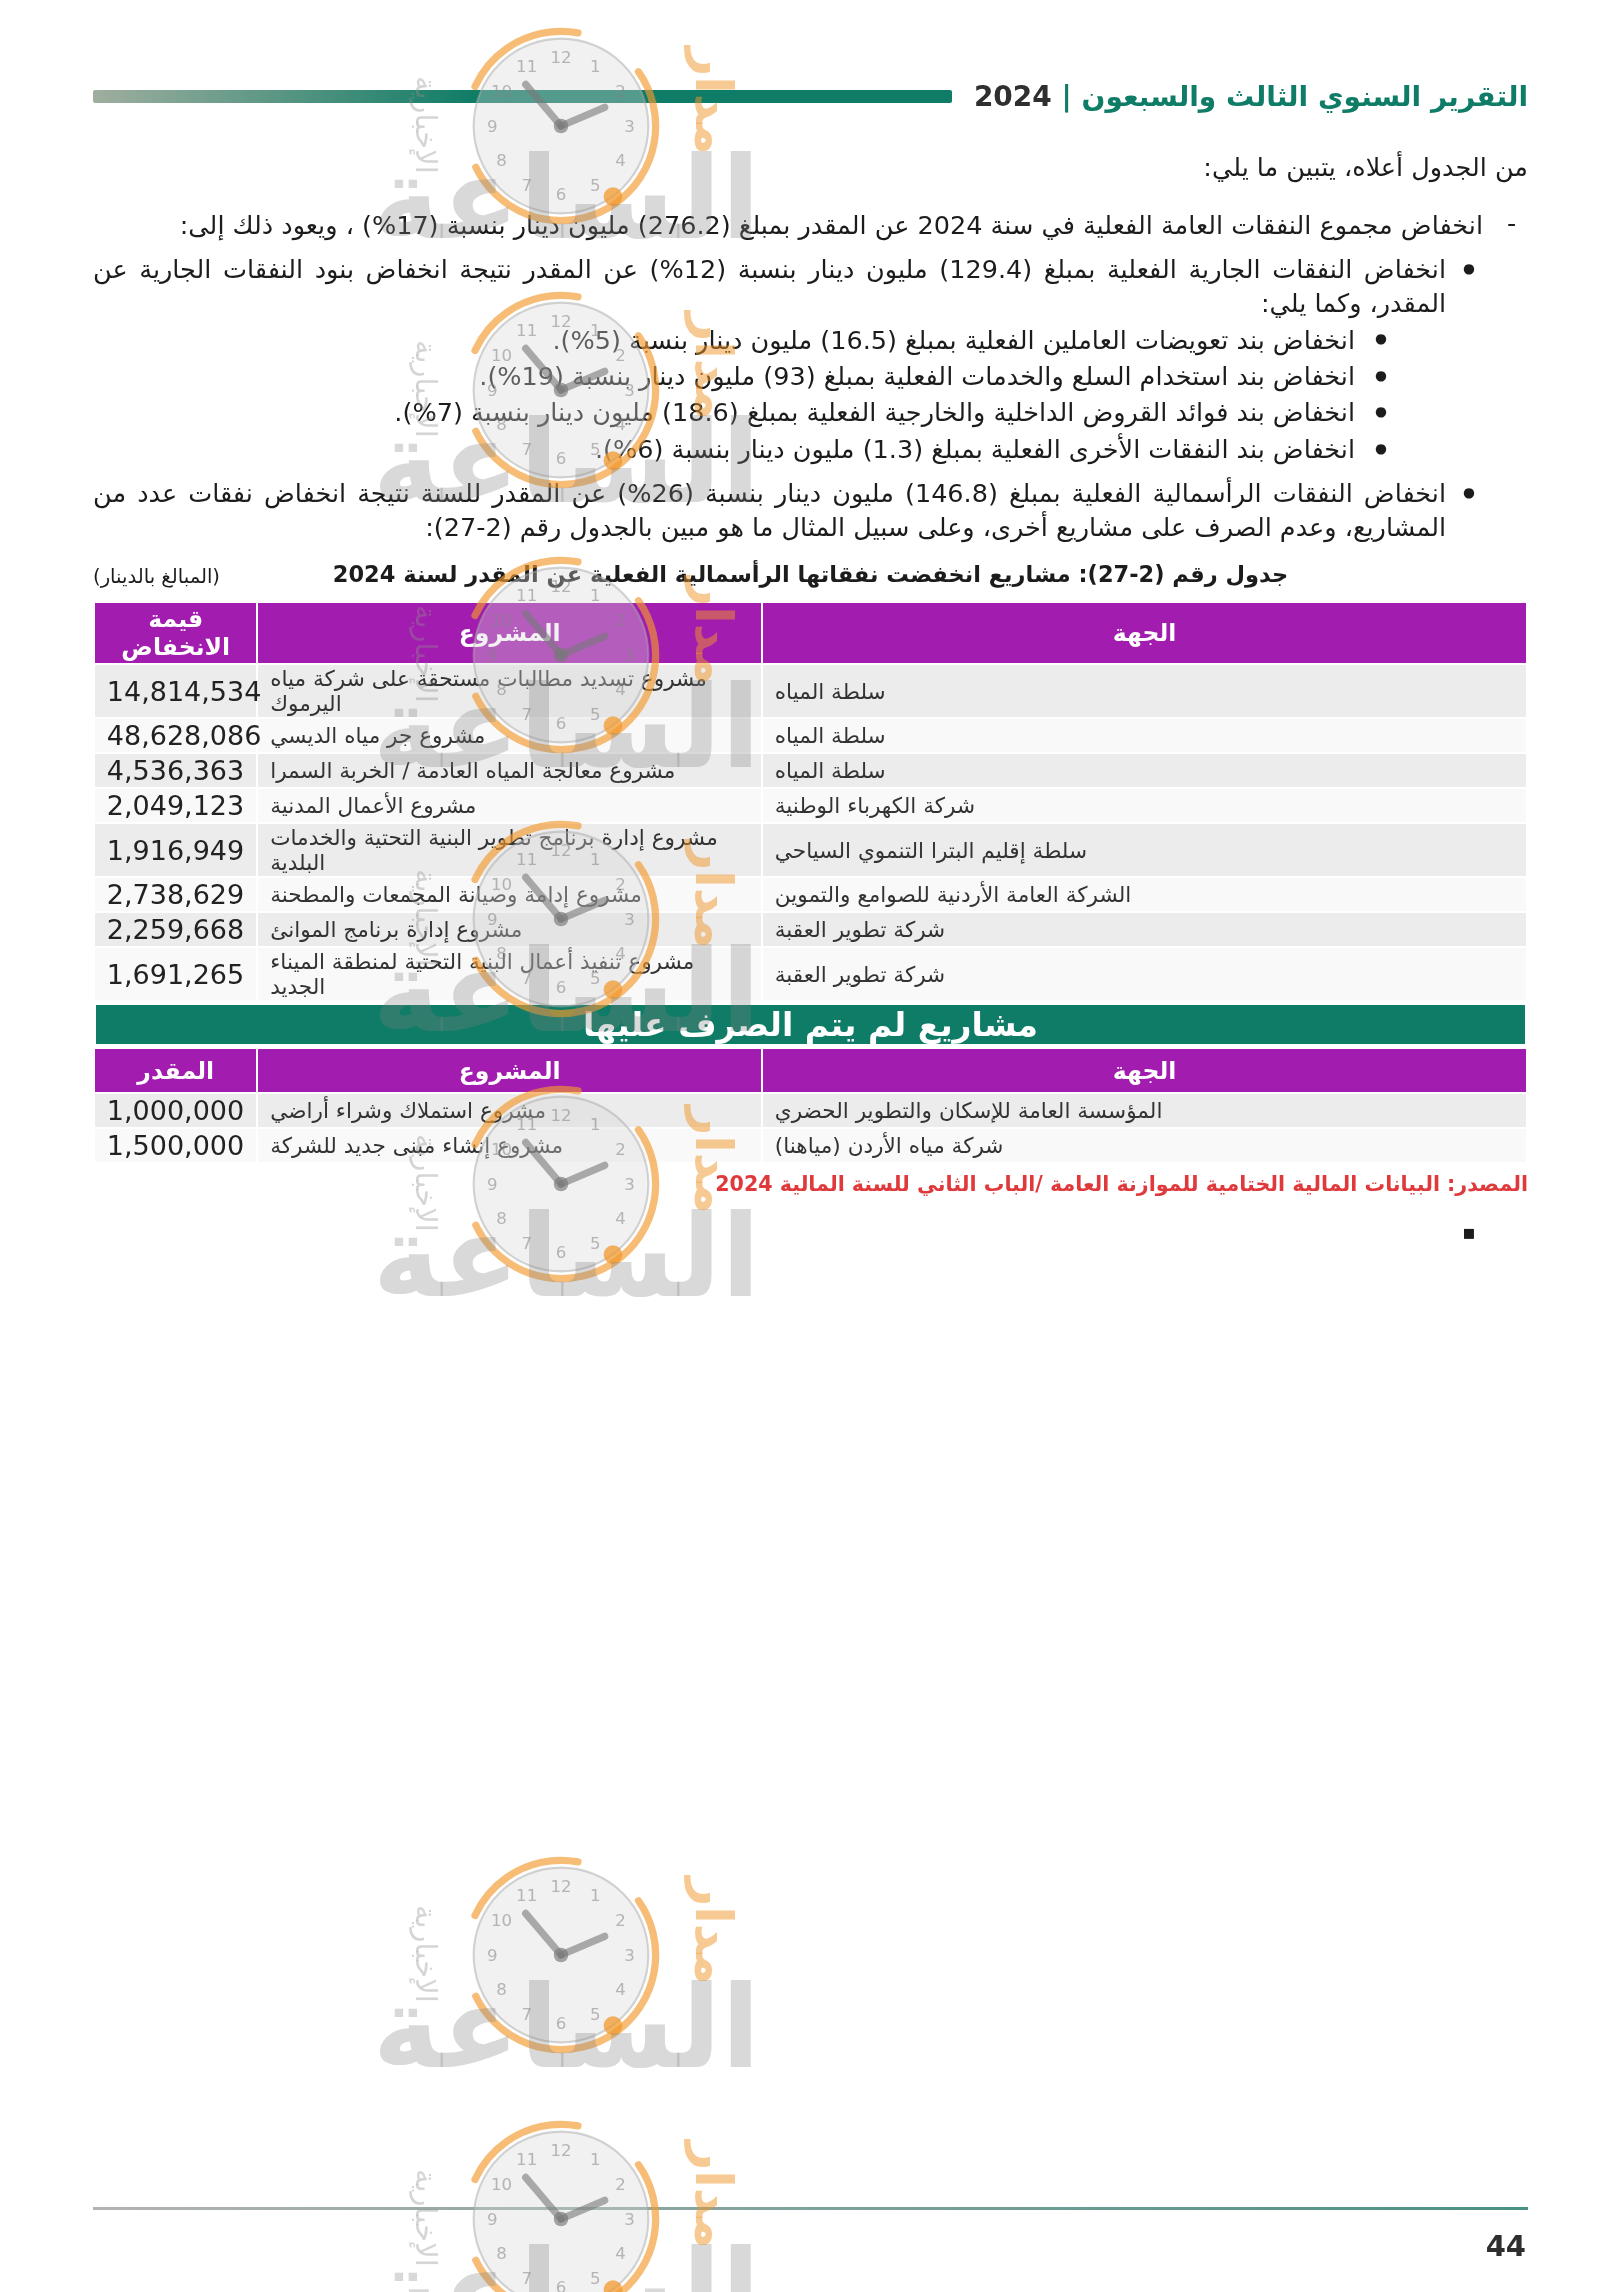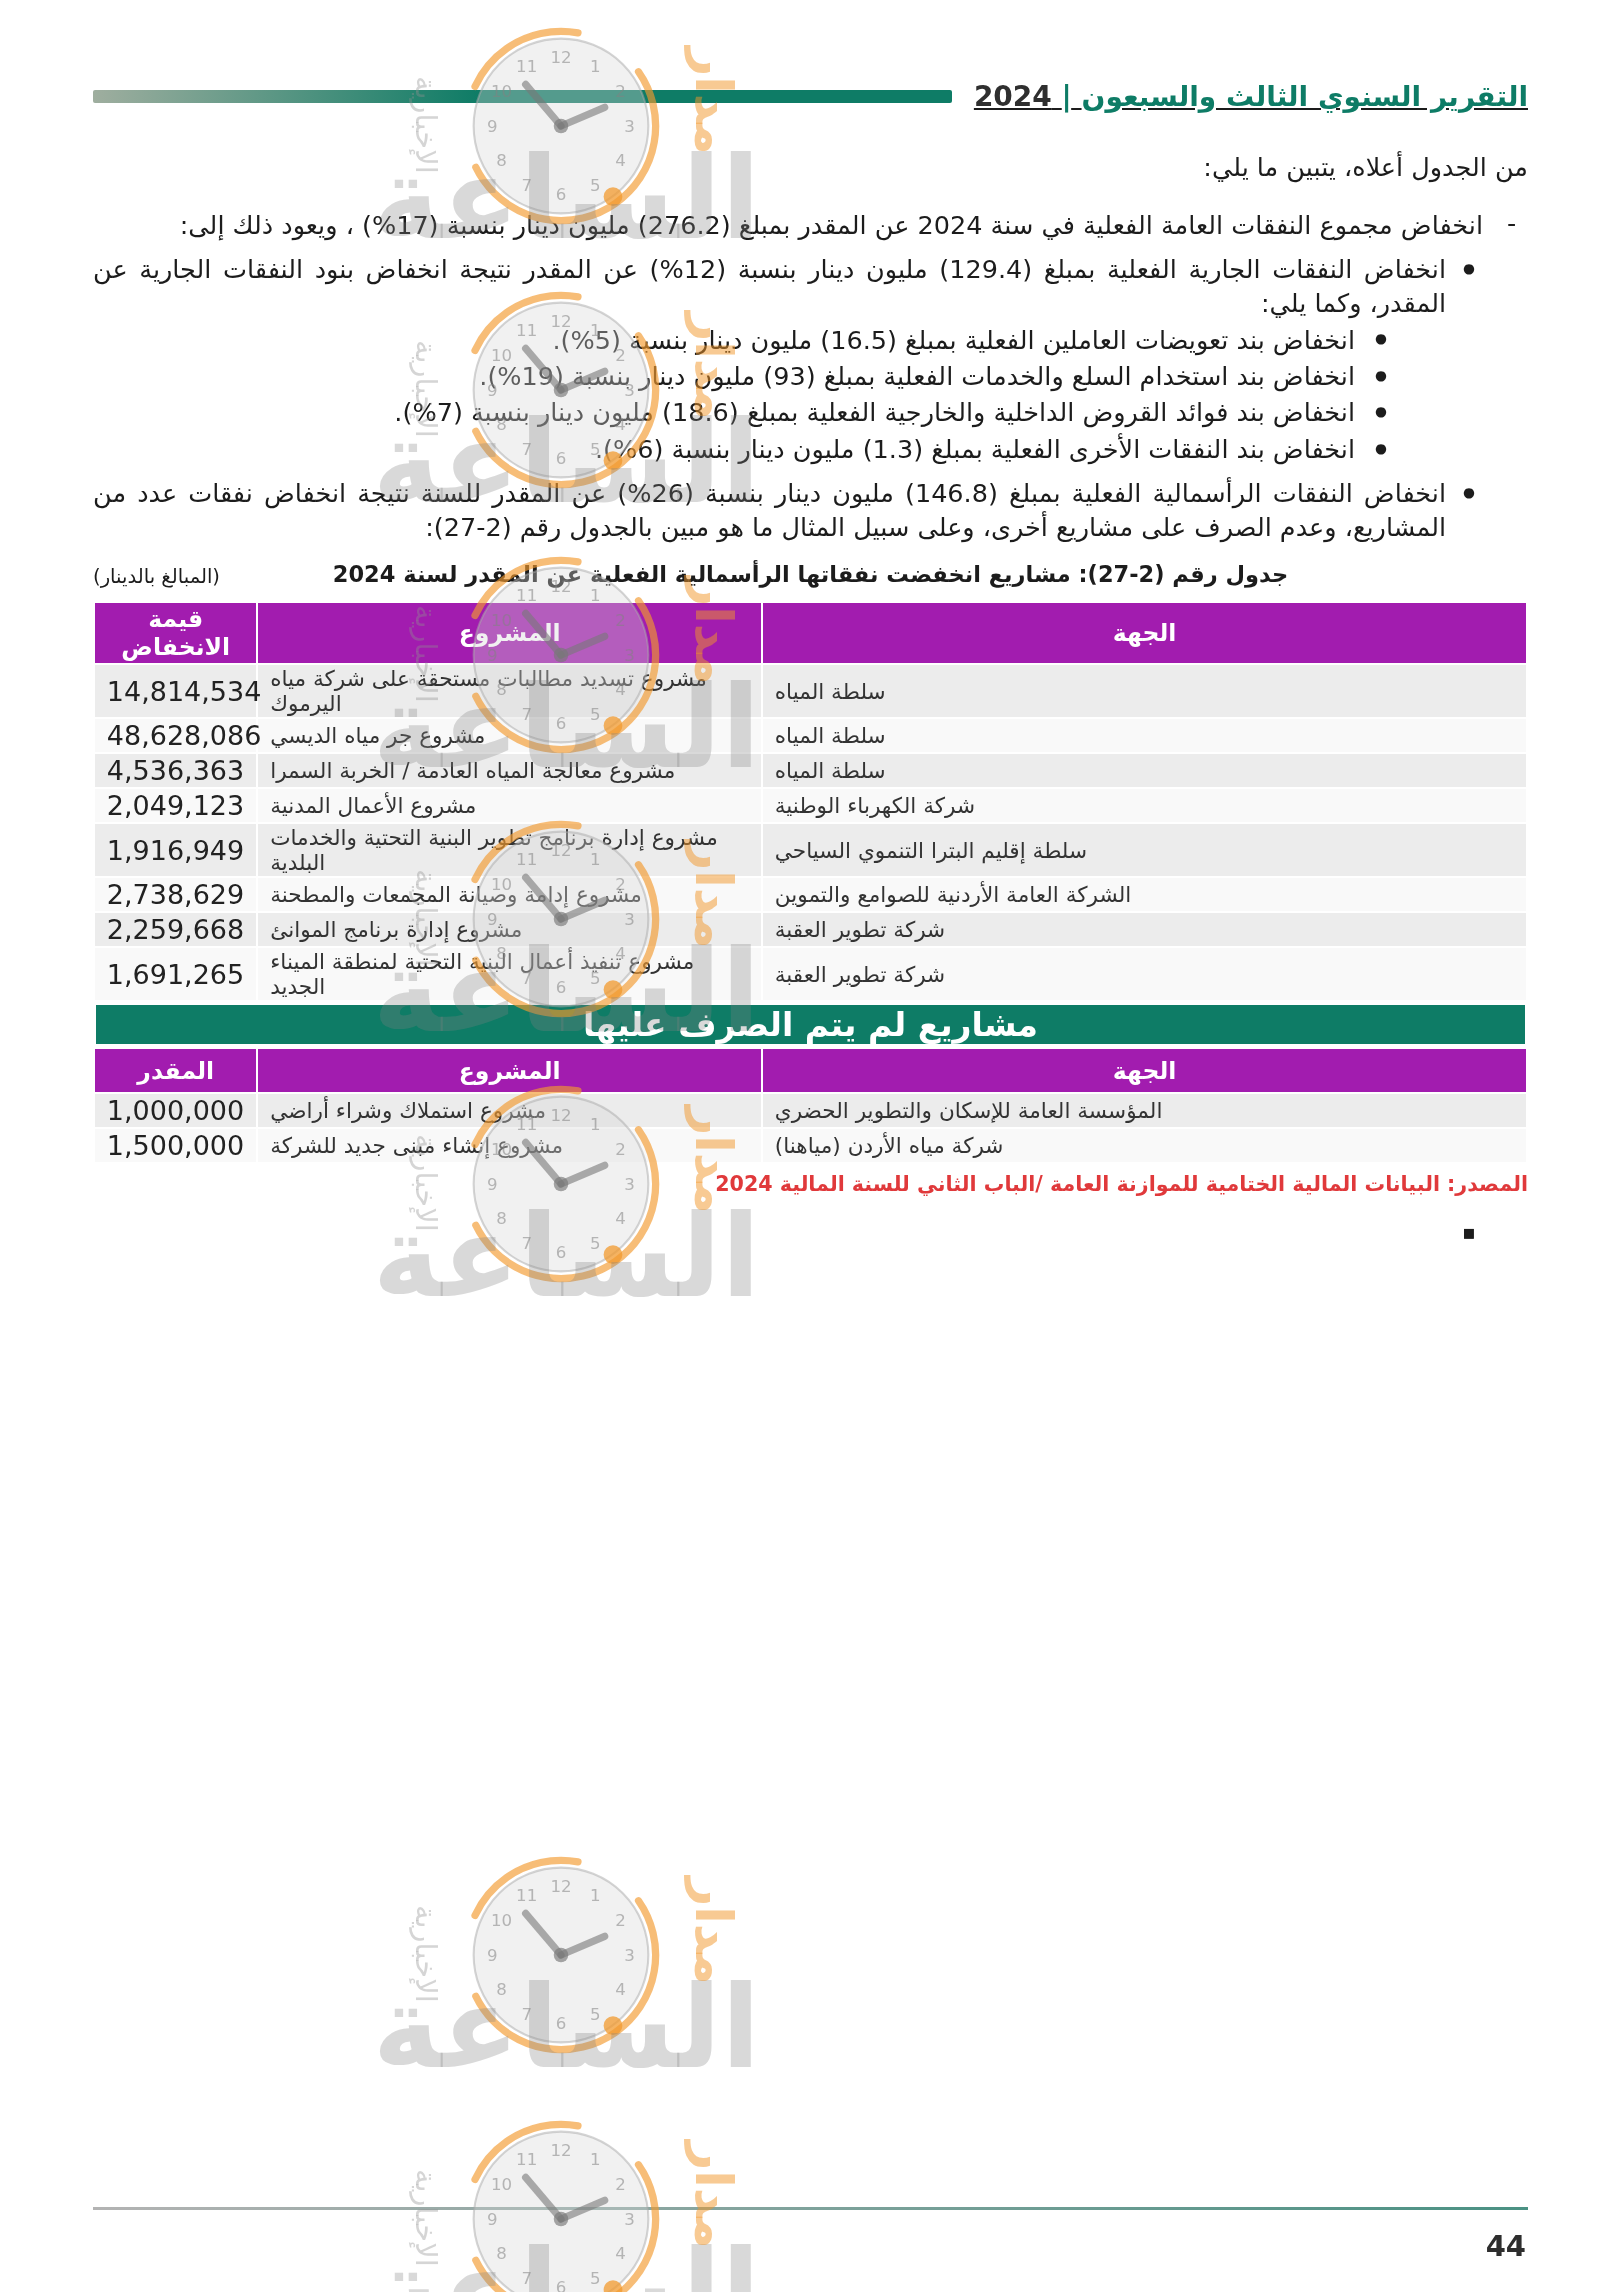--- a/index.html
+++ b/index.html
@@ -14,21 +14,21 @@
 
   
   .content {
     position: absolute; inset: 0;
     padding: 0 93px;
     direction: rtl;
     z-index: 1;
   }
 
   
-  .header-row { display: flex; align-items: center; gap: 21.6px; margin-top: 80px; text-decoration: underline; }
+  .header-row { display: flex; align-items: center; gap: 21.6px; margin-top: 80px; }
   .page-title { font-size: 28px; font-weight: bold; color: #0e7c66; white-space: nowrap; margin: 0; }
   .page-title .year { color: #2f2f2f; }
   .header-rule { flex: 1; height: 12.7px; border-radius: 2px;
     background: linear-gradient(to left, #0e7c66 55%, #9fae9f); }
 
   
   .intro { margin-top: 39px; font-size: 25.5px; }
   .li { position: relative; text-align: justify; line-height: 1.35; font-size: 25.5px; }
   .li .mk { position: absolute; line-height: 1; }
   .dash  { margin-top: 13.7px; padding-left: 2px; padding-right: 45px; }

